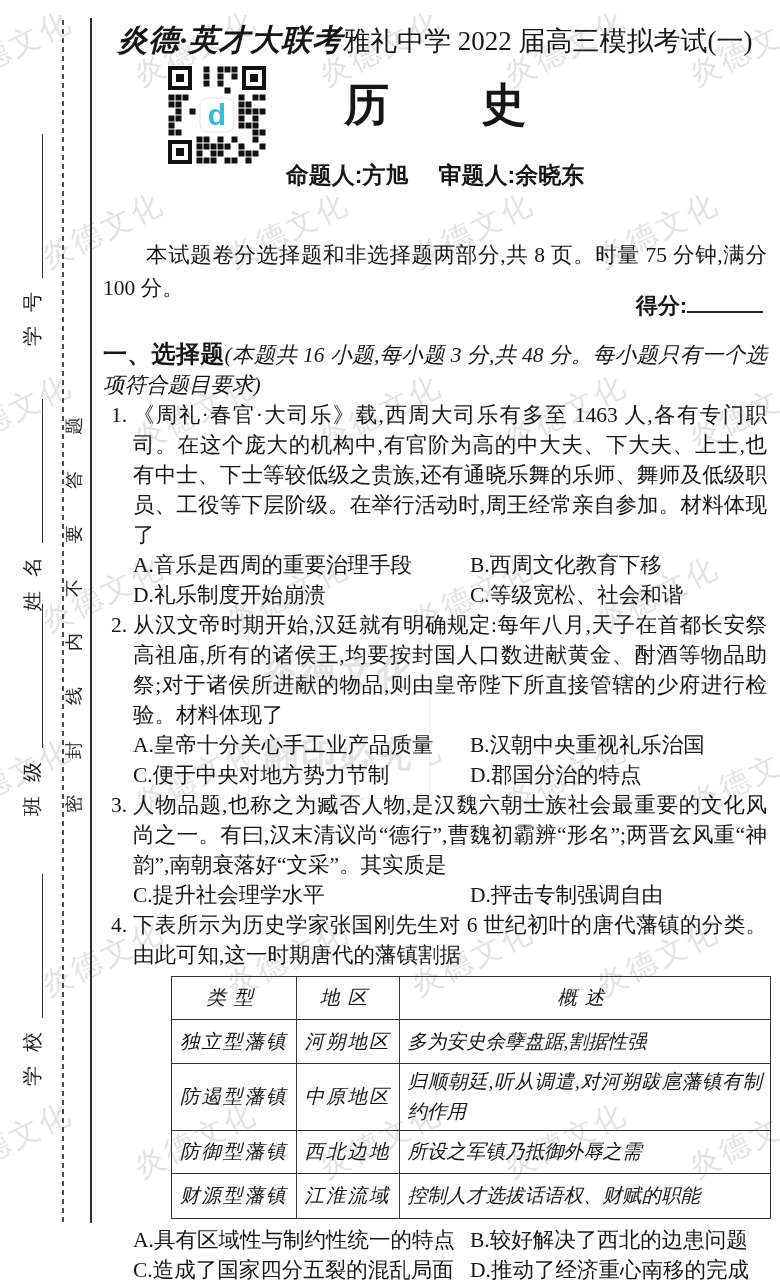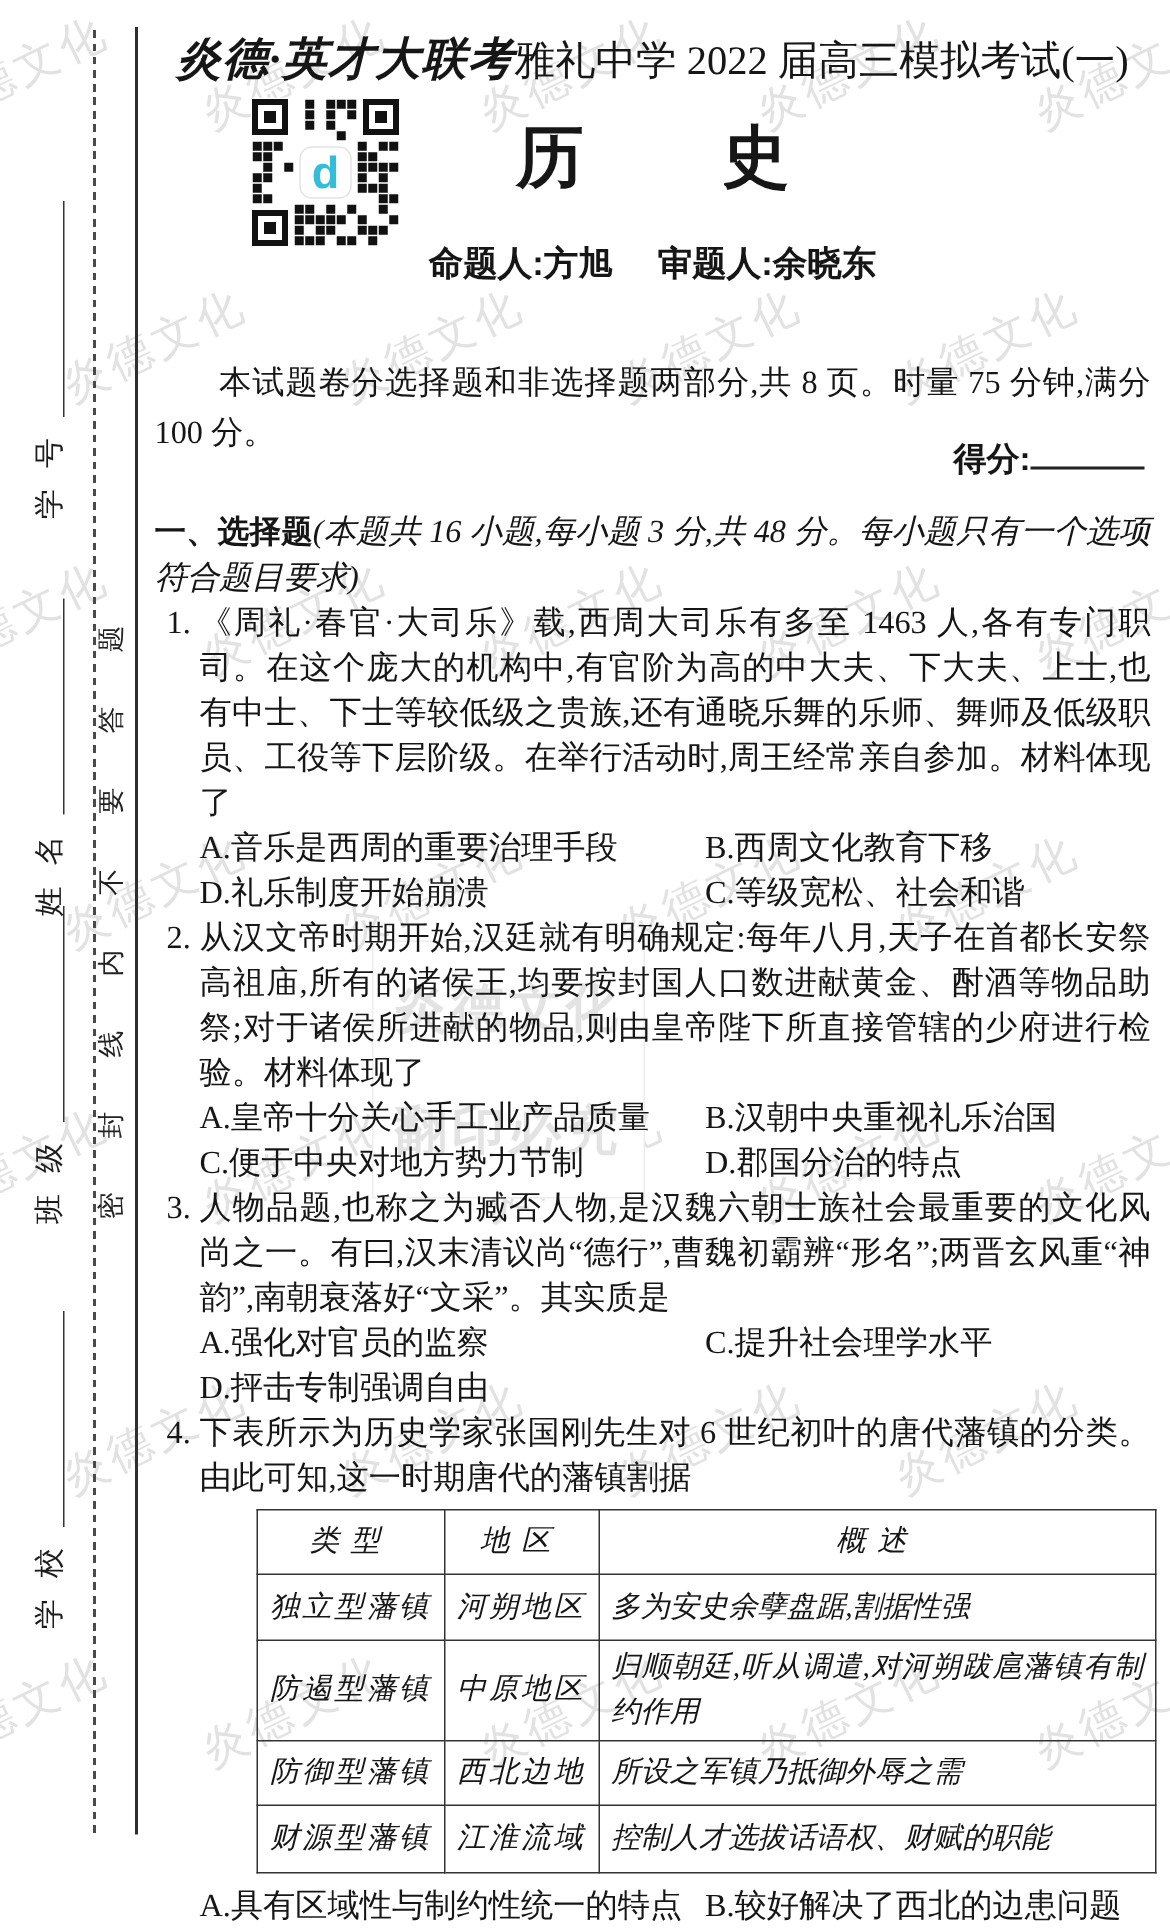--- a/index.html
+++ b/index.html
@@ -39,21 +39,21 @@
            font-family:"Liberation Sans",sans-serif;font-weight:900;font-size:45px;}
   .subject .gap{margin-left:92px;}
   .authors{text-align:center;margin-top:28px;line-height:32px;white-space:nowrap;
            font-family:"Liberation Sans",sans-serif;font-weight:bold;font-size:23px;}
   .authors .gap{margin-left:30px;}
   .intro{margin-top:48px;font-size:21.5px;line-height:33px;text-indent:2em;text-align:justify;}
   .score-row{margin-top:-14px;height:24px;text-align:right;padding-right:4px;
              font-family:"Liberation Sans",sans-serif;font-weight:bold;font-size:22px;}
   .score-line{display:inline-block;width:76px;height:20px;border-bottom:2px solid #222;}
   .section-head{margin-top:24px;font-size:21.5px;line-height:30px;text-align:justify;}
-  .section-title{font-weight:bold;font-family:"Liberation Sans",sans-serif;font-size:21px;}
+  .section-title{font-weight:bold;font-family:"Liberation Sans",sans-serif;font-size:24px;}
   .kai{font-style:italic;}
   .q{position:relative;padding-left:30px;font-size:21.5px;line-height:30px;text-align:justify;}
   .q-num{position:absolute;left:8px;top:0;}
   .options{display:grid;grid-template-columns:337px 1fr;line-height:30px;}
   .opt{white-space:nowrap;}
   .q-table{border-collapse:collapse;margin:6px 0 6px 38px;width:600px;font-size:19.5px;}
   .q-table th,.q-table td{border:1.6px solid #333;font-weight:normal;}
   .q-table th{height:40px;letter-spacing:8px;text-align:center;}
   .q-table td{padding:2px 8px;}
   .c-center{text-align:center;white-space:nowrap;letter-spacing:2px;}
@@ -234,21 +234,20 @@
         <span class="opt">B.汉朝中央重视礼乐治国</span>
         <span class="opt">C.便于中央对地方势力节制</span>
         <span class="opt">D.郡国分治的特点</span>
       </div>
     </div>
 
     <div class="q">
       <span class="q-num">3.</span>
       <div>人物品题,也称之为臧否人物,是汉魏六朝士族社会最重要的文化风尚之一。有曰,汉末清议尚“德行”,曹魏初霸辨“形名”;两晋玄风重“神韵”,南朝衰落好“文采”。其实质是</div>
       <div class="options">
-        <span class="opt">A.强化对官员的监察</span>
         <span class="opt">C.提升社会理学水平</span>
         <span class="opt">D.抨击专制强调自由</span>
       </div>
     </div>
 
     <div class="q">
       <span class="q-num">4.</span>
       <div>下表所示为历史学家张国刚先生对 6 世纪初叶的唐代藩镇的分类。由此可知,这一时期唐代的藩镇割据</div>
       <table class="q-table kai">
         <tbody>

